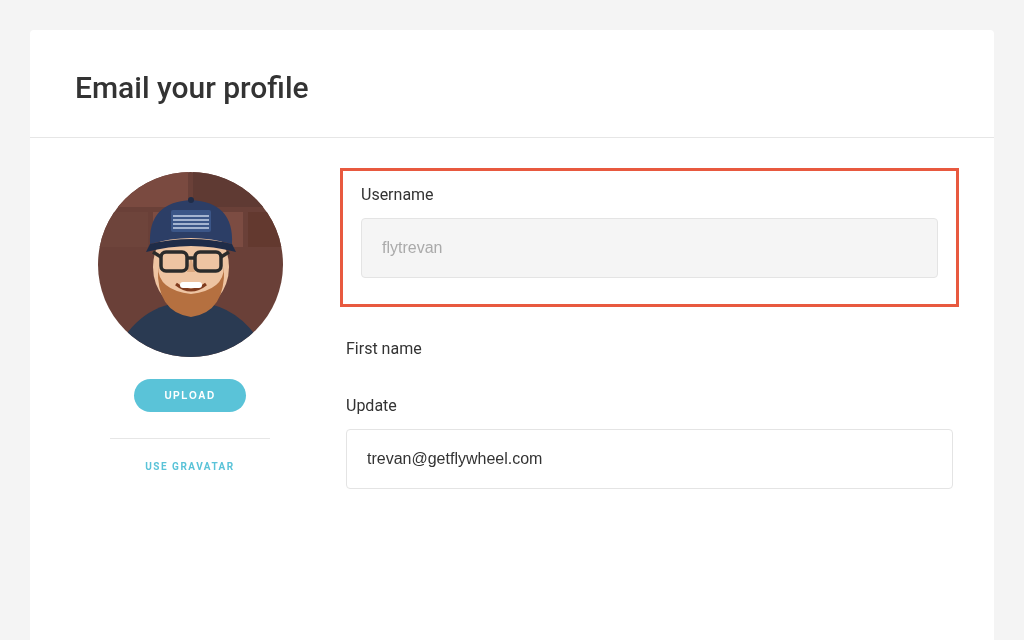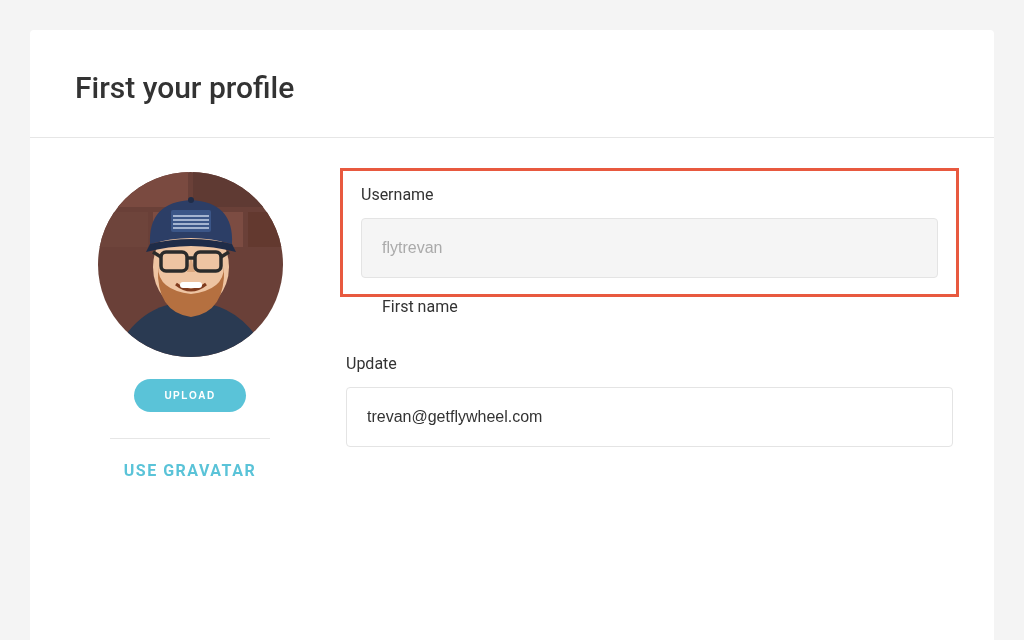--- a/index.html
+++ b/index.html
@@ -59,34 +59,34 @@
   }
   .divider {
     width: 160px;
     height: 1px;
     background: #e6e6e6;
     margin-top: 26px;
   }
   .gravatar-link {
     margin-top: 22px;
     color: #5ac3d8;
-    font-size: 16px;
+    font-size: 10px;
     font-weight: 700;
     letter-spacing: 1.5px;
     text-decoration: none;
     cursor: pointer;
   }
   .right-col {
     flex: 1;
     padding-left: 35px;
   }
   .highlight-box {
     border: 3px solid #e8593f;
-    padding: 14px 18px 16px 18px;
-    margin-bottom: 0;
+    padding: 14px 18px 26px 18px;
+    margin-bottom: 32px;
   }
   .field-label {
     display: block;
     font-size: 16px;
     color: #333;
     margin-bottom: 14px;
   }
   .text-input, .text-input-disabled {
     width: 100%;
     height: 60px;
@@ -101,29 +101,29 @@
   .text-input-disabled {
     background: #f5f5f5;
     color: #aaa;
   }
   .row {
     display: flex;
     gap: 22px;
     margin-bottom: 24px;
     padding: 0 6px;
   }
-  .col { flex: 1; margin-left: 36px; }
+  .col { flex: 1; }
   .email-row { padding: 0 6px; }
 </style>
 </head>
 <body>
 
 <div class="card">
   <div class="card-header">
-    <h1>First your profile</h1>
+    <h1>Email your profile</h1>
   </div>
   <div class="card-body">
 
     <div class="left-col">
       <div class="avatar">
         <svg width="185" height="185" viewBox="0 0 185 185">
 
           <rect width="185" height="185" fill="#6a4038"></rect>
           <rect x="0" y="0" width="90" height="35" fill="#7a4a40"></rect>
           <rect x="95" y="0" width="90" height="35" fill="#5f3a33"></rect>

